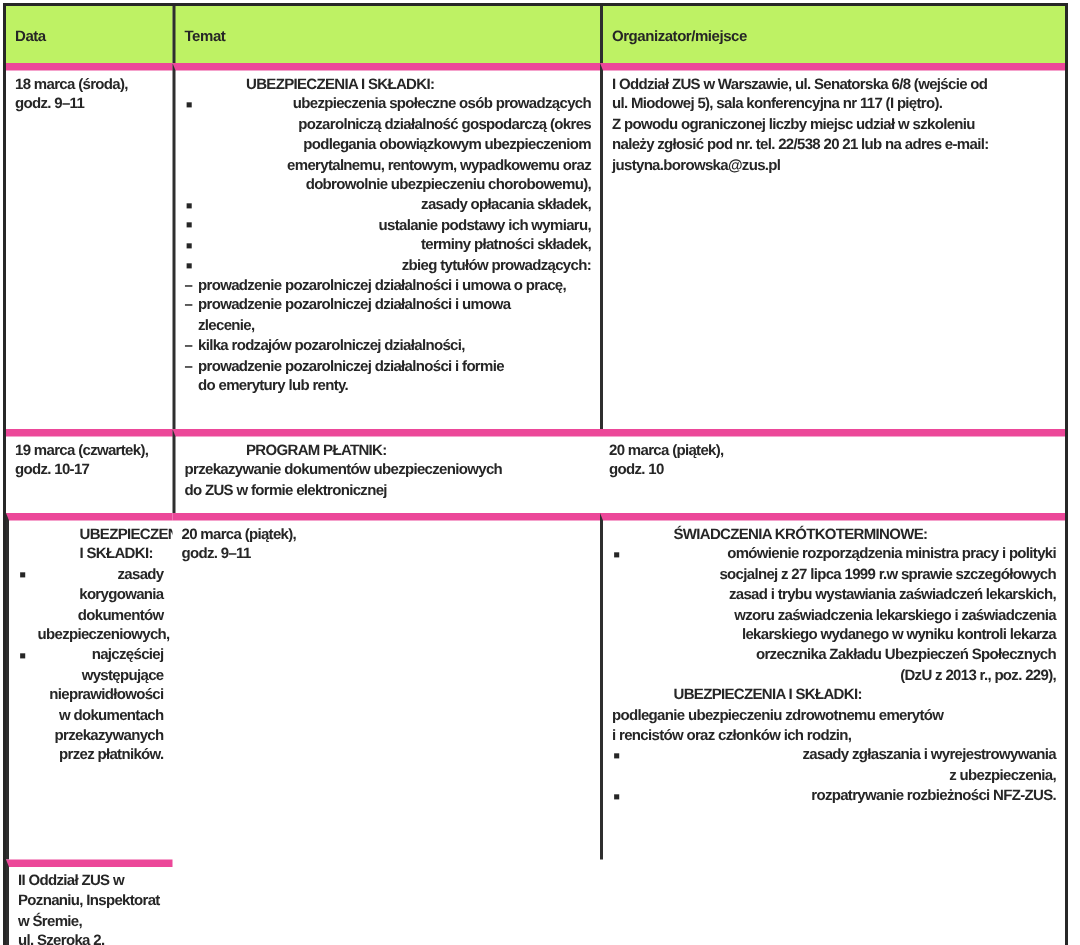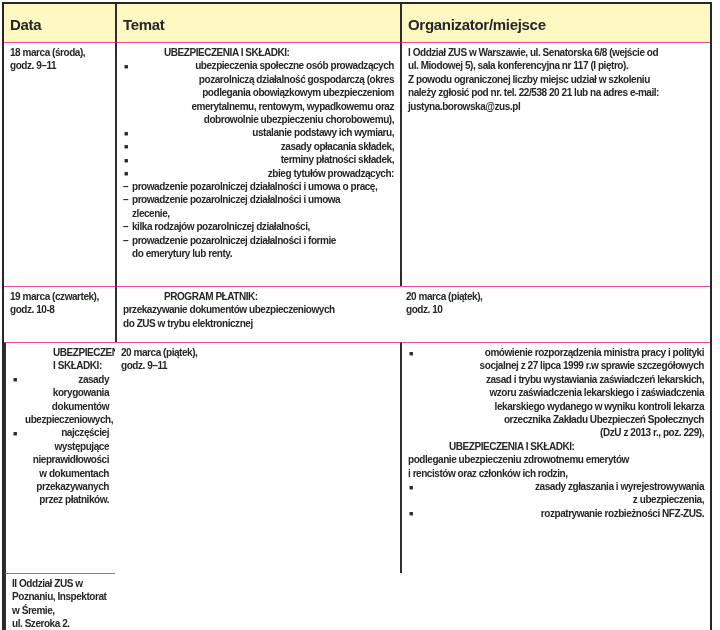--- a/index.html
+++ b/index.html
@@ -19,28 +19,28 @@
     display:grid;
     grid-template-columns:111px 285px 1fr;
   }
   .cell{
     box-sizing:border-box;
     padding:3px 6px 3px 6px;
     font-size:10px;
     line-height:13.4px;
     letter-spacing:-0.45px;
     font-weight:700;
-    border-top:1px solid #ec4899;
+    border-top:5px solid #ec4899;
     overflow:hidden;
   }
   .c2,.c3{border-left:2px solid #2e2e2e;}
   .hdr{
-    background:#fef9c3;
+    background:#bef264;
     border-top:none;
-    font-size:15px;
+    font-size:10px;
     letter-spacing:-0.3px;
     padding:14px 6px 6px 6px;
     min-height:38px;
   }
   
   .r1{min-height:244px;}
   .r2{min-height:44px;}
   .r3{min-height:56px;}
   .r4{min-height:231px;}
   .pre{white-space:pre-line;}
@@ -78,25 +78,25 @@
         <div class="t-item t-bullet">
           <span class="marker">■</span>
           <span class="t-text">ubezpieczenia społeczne osób prowadzących
 pozarolniczą działalność gospodarczą (okres
 podlegania obowiązkowym ubezpieczeniom
 emerytalnemu, rentowym, wypadkowemu oraz
 dobrowolnie ubezpieczeniu chorobowemu),</span>
         </div>
         <div class="t-item t-bullet">
           <span class="marker">■</span>
-          <span class="t-text">ustalanie podstawy ich wymiaru,</span>
+          <span class="t-text">zasady opłacania składek,</span>
         </div>
         <div class="t-item t-bullet">
           <span class="marker">■</span>
-          <span class="t-text">zasady opłacania składek,</span>
+          <span class="t-text">ustalanie podstawy ich wymiaru,</span>
         </div>
         <div class="t-item t-bullet">
           <span class="marker">■</span>
           <span class="t-text">terminy płatności składek,</span>
         </div>
         <div class="t-item t-bullet">
           <span class="marker">■</span>
           <span class="t-text">zbieg tytułów prowadzących:</span>
         </div>
         <div class="t-item t-dash">
@@ -118,28 +118,28 @@
 do emerytury lub renty.</span>
         </div>
       </div>
     <div class="cell r1 c3 pre">I Oddział ZUS w Warszawie, ul. Senatorska 6/8 (wejście od
 ul. Miodowej 5), sala konferencyjna nr 117 (I piętro).
 Z powodu ograniczonej liczby miejsc udział w szkoleniu
 należy zgłosić pod nr. tel. 22/538 20 21 lub na adres e-mail:
 justyna.borowska@zus.pl</div>
 
     <div class="cell r2 c1 pre">19 marca (czwartek),
-godz. 10-8</div>
+godz. 10-17</div>
     <div class="cell r2 c2">
         <div class="t-item t-heading">
           <span class="t-text">PROGRAM PŁATNIK:</span>
         </div>
         <div class="t-item t-plain">
           <span class="t-text">przekazywanie dokumentów ubezpieczeniowych
-do ZUS w trybu elektronicznej</span>
+do ZUS w formie elektronicznej</span>
         </div>
       </div>
 
     <div class="cell r3 c1 pre">20 marca (piątek),
 godz. 10</div>
     <div class="cell r3 c2">
         <div class="t-item t-heading">
           <span class="t-text">UBEZPIECZENIA I SKŁADKI:</span>
         </div>
         <div class="t-item t-bullet">
@@ -149,20 +149,23 @@
         <div class="t-item t-bullet">
           <span class="marker">■</span>
           <span class="t-text">najczęściej występujące nieprawidłowości
 w dokumentach przekazywanych przez płatników.</span>
         </div>
       </div>
 
     <div class="cell r4 c1 pre">20 marca (piątek),
 godz. 9–11</div>
     <div class="cell r4 c2">
+        <div class="t-item t-heading">
+          <span class="t-text">ŚWIADCZENIA KRÓTKOTERMINOWE:</span>
+        </div>
         <div class="t-item t-bullet">
           <span class="marker">■</span>
           <span class="t-text">omówienie rozporządzenia ministra pracy i polityki
 socjalnej z 27 lipca 1999 r.w sprawie szczegółowych
 zasad i trybu wystawiania zaświadczeń lekarskich,
 wzoru zaświadczenia lekarskiego i zaświadczenia
 lekarskiego wydanego w wyniku kontroli lekarza
 orzecznika Zakładu Ubezpieczeń Społecznych
 (DzU z 2013 r., poz. 229),</span>
         </div>

